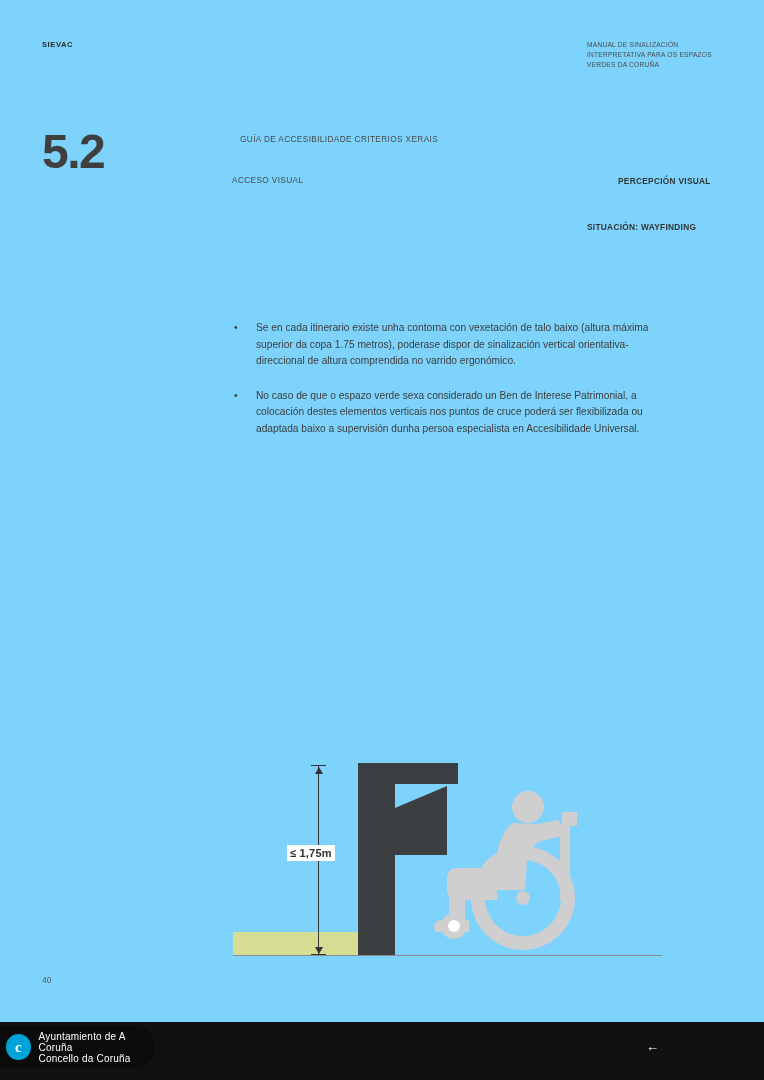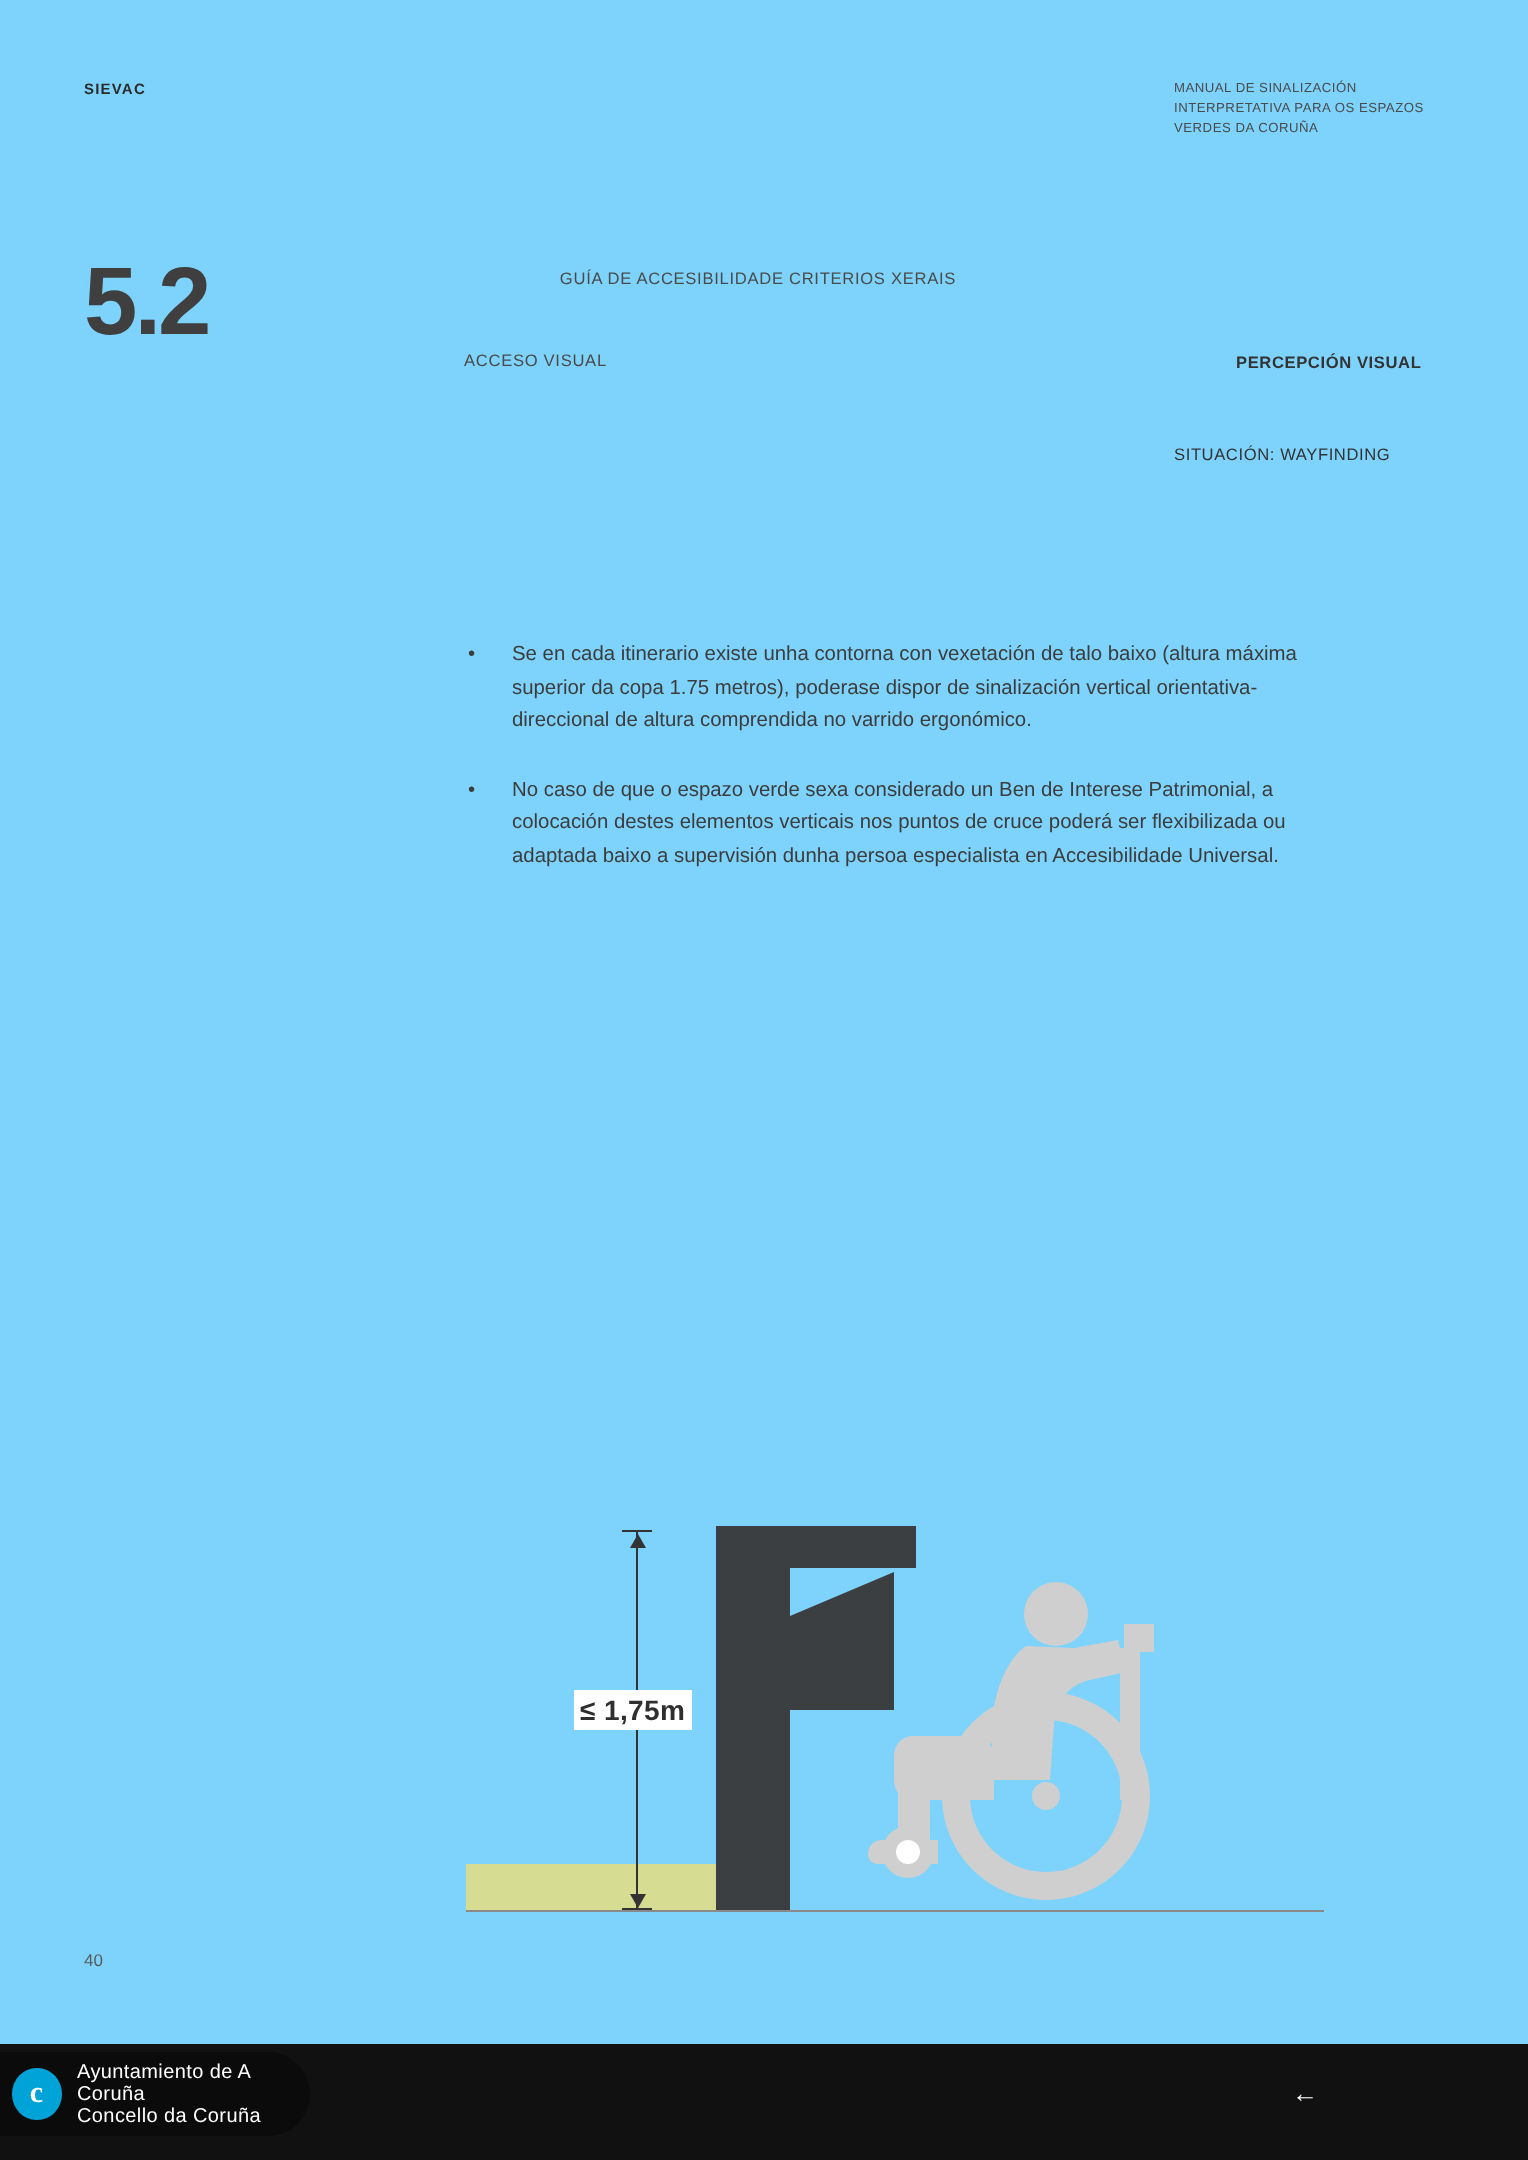--- a/index.html
+++ b/index.html
@@ -56,29 +56,28 @@
     font-weight: bold;
     letter-spacing: -1.5px;
     color: #3f3f3f;
     line-height: 1;
     text-align: center;
   }
 
   
   .guide-title {
     position: absolute;
-    left: 228px;
+    left: 240px;
     top: 133px;
     width: 250px;
     font-size: 8.3px;
     line-height: 13px;
     letter-spacing: 0.35px;
     color: #4a4a4a;
     text-transform: uppercase;
-    text-align: right;
   }
 
   .access-label {
     position: absolute;
     left: 232px;
     top: 175px;
     font-size: 8.3px;
     letter-spacing: 0.35px;
     color: #4a4a4a;
     text-transform: uppercase;
@@ -98,21 +97,21 @@
     text-transform: uppercase;
     padding-left: 31px;
   }
 
   .situation-label {
     position: absolute;
     left: 587px;
     top: 221px;
     width: 150px;
     font-size: 8.3px;
-    font-weight: normal;
+    font-weight: bold;
     line-height: 12px;
     letter-spacing: 0.3px;
     color: #333333;
     text-transform: uppercase;
   }
 
   
   .bullets {
     position: absolute;
     left: 232px;
@@ -202,21 +201,21 @@
     top: 197px;
     width: 0; height: 0;
     border-left: 4px solid transparent;
     border-right: 4px solid transparent;
     border-top: 7px solid #333333;
   }
   .dim-label {
     position: absolute;
     left: 62px;
     top: 95px;
-    font-size: 14px;
+    font-size: 11px;
     font-weight: bold;
     color: #2f2f2f;
     background: #ffffff;
     padding: 2px 3px;
     letter-spacing: 0.2px;
   }
 
   .sign-svg {
     position: absolute;
     left: 0;

